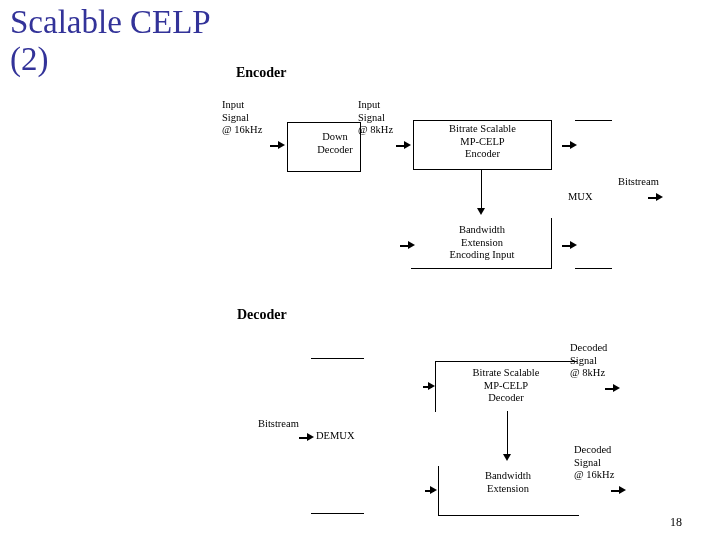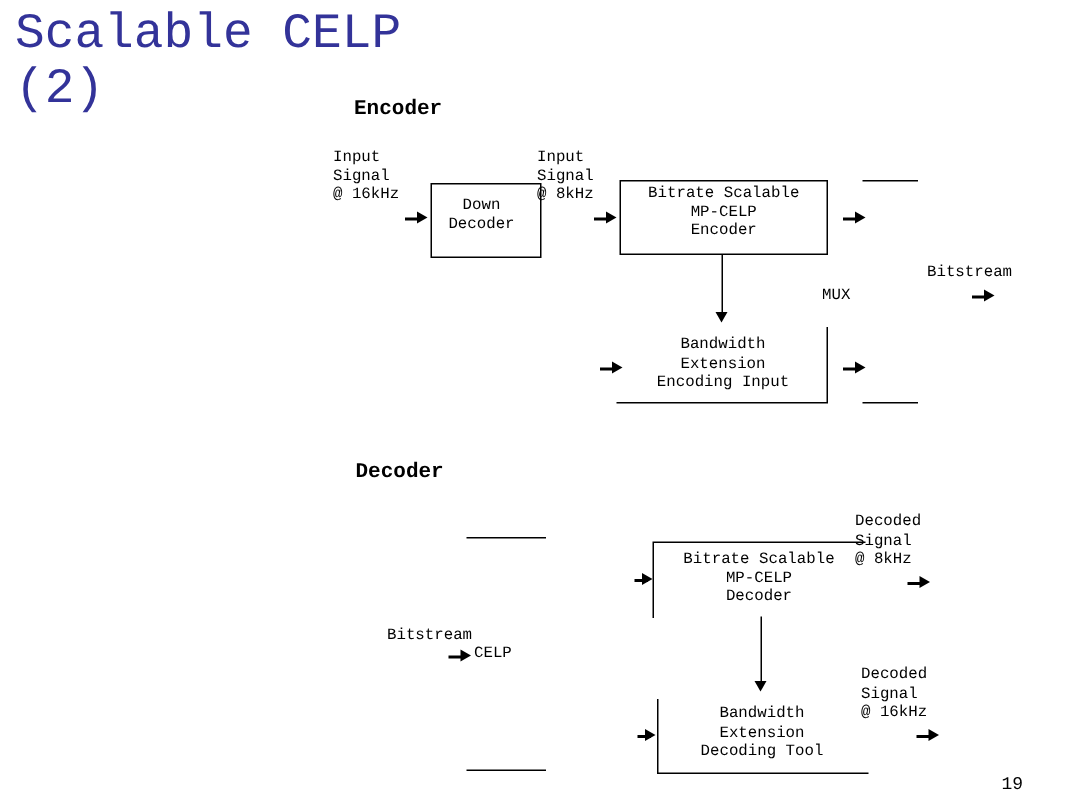--- a/index.html
+++ b/index.html
@@ -5,21 +5,21 @@
   html, body {
     margin: 0;
     padding: 0;
     background: #ffffff;
   }
   #slide {
     position: relative;
     width: 720px;
     height: 540px;
     background: #ffffff;
-    font-family: Liberation Mono, monospace;
+    font-family: Liberation Serif, serif;
     overflow: hidden;
   }
   
   #title {
     position: absolute;
     left: 10px;
     top: 4px;
     width: 300px;
     color: #333399;
     font-size: 33px;
@@ -111,21 +111,21 @@
   <div class="lbl" style="left:222px; top:99px; width:68px;">
     <div>Input</div>
     <div>Signal</div>
     <div>@ 16kHz</div>
   </div>
 
   <div class="arrow-stub" style="left:270px; top:145px; width:9px;"></div>
   <div class="arrow-r" style="left:278px; top:141px;"></div>
 
   <div class="box-full" style="left:287px; top:122px; width:74px; height:50px;"></div>
-  <div class="boxlabel" style="left:287px; top:131px; width:68px;">
+  <div class="boxlabel" style="left:301px; top:131px; width:68px;">
     <div>Down</div>
     <div>Decoder</div>
   </div>
 
   <div class="lbl" style="left:358px; top:99px; width:62px;">
     <div>Input</div>
     <div>Signal</div>
     <div>@ 8kHz</div>
   </div>
 
@@ -136,21 +136,21 @@
   <div class="boxlabel" style="left:413px; top:123px; width:139px;">
     <div>Bitrate Scalable</div>
     <div>MP-CELP</div>
     <div>Encoder</div>
   </div>
 
   <div class="hline" style="left:575px; top:120px; width:37px;"></div>
   <div class="arrow-stub" style="left:562px; top:145px; width:9px;"></div>
   <div class="arrow-r" style="left:570px; top:141px;"></div>
 
-  <div class="lbl left" style="left:548px; top:191px;">MUX</div>
+  <div class="lbl left" style="left:568px; top:191px;">MUX</div>
 
   <div class="lbl left" style="left:618px; top:176px;">Bitstream</div>
   <div class="arrow-stub" style="left:648px; top:197px; width:9px;"></div>
   <div class="arrow-r" style="left:656px; top:193px;"></div>
 
   <div class="vline" style="left:481px; top:170px; height:40px;"></div>
   <div class="arrow-d" style="left:477px; top:208px;"></div>
 
   <div class="hline" style="left:411px; top:268px; width:141px;"></div>
   <div class="vline" style="left:551px; top:218px; height:50px;"></div>
@@ -165,21 +165,21 @@
 
   <div class="arrow-stub" style="left:562px; top:245px; width:9px;"></div>
   <div class="arrow-r" style="left:570px; top:241px;"></div>
   <div class="hline" style="left:575px; top:268px; width:37px;"></div>
 
   <div class="section-head" style="left:237px; top:307px;">Decoder</div>
 
   <div class="lbl left" style="left:258px; top:418px;">Bitstream</div>
   <div class="arrow-stub" style="left:299px; top:437px; width:9px;"></div>
   <div class="arrow-r" style="left:307px; top:433px;"></div>
-  <div class="lbl left" style="left:316px; top:430px;">CELP</div>
+  <div class="lbl left" style="left:316px; top:430px;">DEMUX</div>
 
   <div class="hline" style="left:311px; top:358px; width:53px;"></div>
 
   <div class="hline" style="left:311px; top:513px; width:53px;"></div>
 
   <div class="vline" style="left:435px; top:362px; height:50px;"></div>
   <div class="hline" style="left:435px; top:361px; width:142px;"></div>
   <div class="boxlabel" style="left:436px; top:367px; width:140px;">
     <div>Bitrate Scalable</div>
     <div>MP-CELP</div>
@@ -198,29 +198,28 @@
   <div class="arrow-r" style="left:613px; top:384px;"></div>
 
   <div class="vline" style="left:507px; top:411px; height:45px;"></div>
   <div class="arrow-d" style="left:503px; top:454px;"></div>
 
   <div class="vline" style="left:438px; top:466px; height:50px;"></div>
   <div class="hline" style="left:438px; top:515px; width:141px;"></div>
   <div class="boxlabel" style="left:438px; top:470px; width:140px;">
     <div>Bandwidth</div>
     <div>Extension</div>
-    <div>Decoding Tool</div>
   </div>
 
   <div class="arrow-stub" style="left:425px; top:490px; width:9px;"></div>
   <div class="arrow-r" style="left:430px; top:486px;"></div>
 
   <div class="lbl" style="left:574px; top:444px; width:66px;">
     <div>Decoded</div>
     <div>Signal</div>
     <div>@ 16kHz</div>
   </div>
   <div class="arrow-stub" style="left:611px; top:490px; width:9px;"></div>
   <div class="arrow-r" style="left:619px; top:486px;"></div>
 
-  <div id="pagenum">19</div>
+  <div id="pagenum">18</div>
 
 </div>
 
 </body></html>

